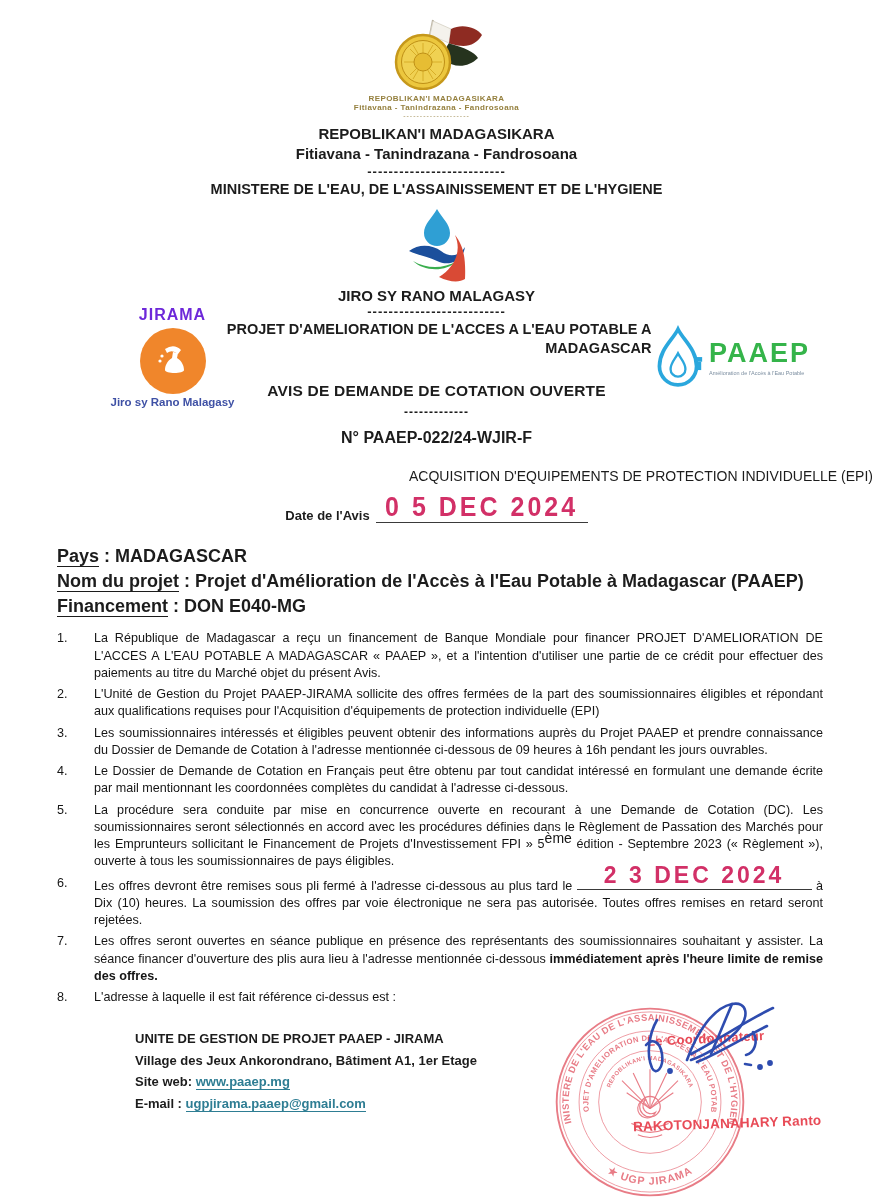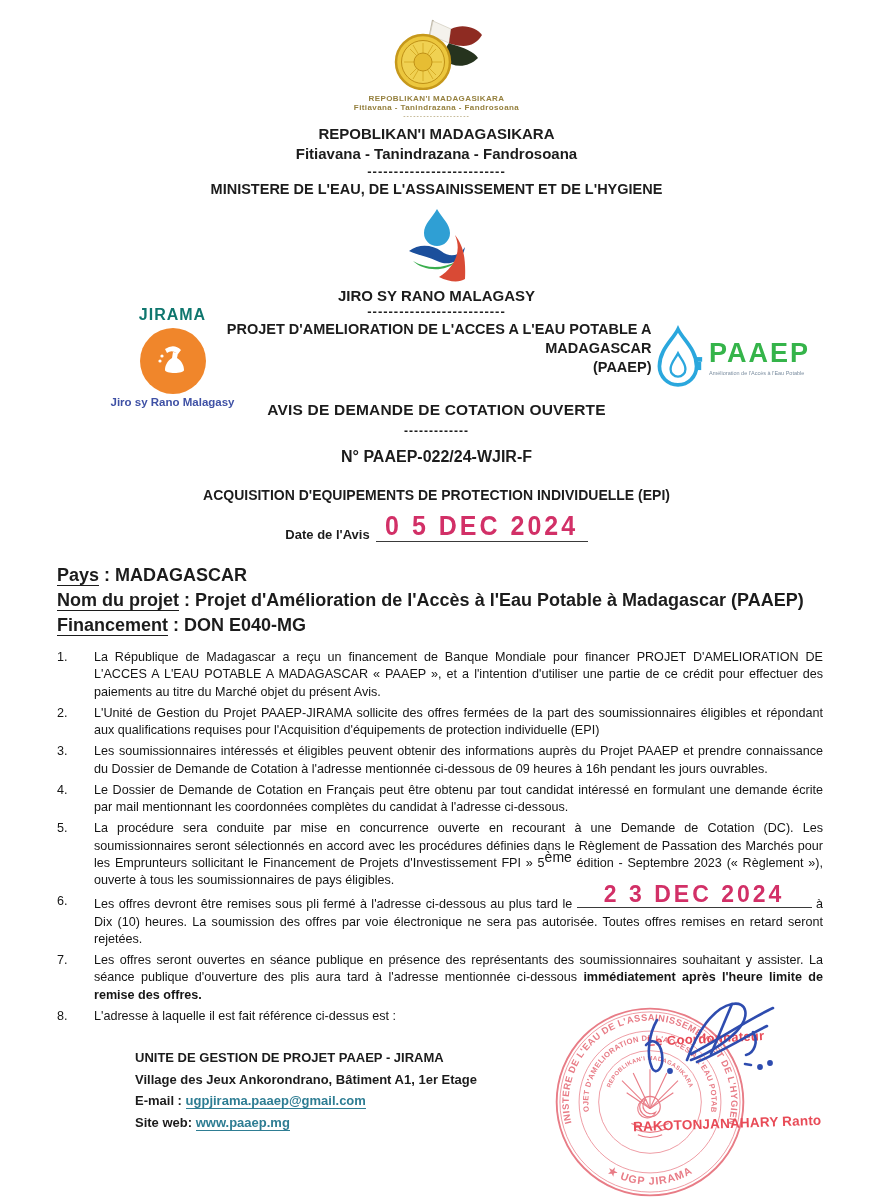--- a/index.html
+++ b/index.html
@@ -15,33 +15,33 @@
   .seal-dashes{font-size:7px;color:#a39059;letter-spacing:1px;line-height:1;}
   .republic{margin-top:5px;font-size:15px;font-weight:700;line-height:1.33;}
   .divider{font-size:13px;font-weight:700;letter-spacing:1px;line-height:1;margin-top:1px;color:#222;}
   .ministry{margin:2px auto 0;max-width:560px;font-size:14.5px;font-weight:700;line-height:1.3;}
   .droplogo{display:block;margin:8px auto 0;}
   .company{margin-top:2px;font-size:15px;font-weight:700;}
   .project{margin:2px auto 0;max-width:430px;font-size:14.5px;font-weight:700;line-height:1.3;text-align:right;}
 
   
   .jirama{position:absolute;left:100px;top:306px;width:145px;text-align:center;}
-  .jirama-title{color:#0f766e;font-weight:700;font-size:16px;letter-spacing:1px;}
+  .jirama-title{color:#6d28d9;font-weight:700;font-size:16px;letter-spacing:1px;}
   .jirama-circle{width:66px;height:66px;margin:4px auto 2px;border-radius:50%;background:#f0862b;display:flex;align-items:center;justify-content:center;}
   .jirama-caption{color:#3f51a5;font-weight:700;font-size:11.5px;}
   .paaep{position:absolute;left:652px;top:325px;width:185px;display:flex;align-items:center;gap:5px;}
   .paaep-right{display:flex;flex-direction:column;}
   .paaep-title{color:#35b44a;font-weight:700;font-size:27px;letter-spacing:2px;line-height:1;}
   .paaep-tagline{color:#7c8ea0;font-size:5.5px;margin-top:3px;filter:blur(.3px);}
 
   
   .notice-title{margin-top:24px;font-size:15.5px;font-weight:700;letter-spacing:.2px;}
   .notice-divider{font-size:12px;font-weight:700;letter-spacing:1px;line-height:1;margin-top:6px;}
   .notice-ref{margin-top:11px;font-size:16px;font-weight:700;}
-  .notice-subject{margin-top:21px;font-size:14px;font-weight:700;}
+  .notice-subject{margin-top:21px;font-size:14px;font-weight:400;text-align:right;}
   .date-row{margin-top:16px;text-align:center;font-size:13px;font-weight:700;height:30px;}
   .date-label{vertical-align:bottom;}
   .stamp-line{display:inline-block;position:relative;width:212px;height:22px;border-bottom:1.6px solid #3a3a3a;vertical-align:bottom;margin-left:6px;}
   .stamp-date{position:absolute;left:0;right:0;bottom:1px;color:#d23067;font-size:25px;font-weight:700;letter-spacing:3px;white-space:nowrap;text-align:center;transform:scaleY(1.08);}
 
   
   .meta{margin:14px 50px 0 57px;font-size:18px;font-weight:700;line-height:1.4;}
   .meta-label{border-bottom:1.5px solid #1c1c1c;}
 
   
@@ -103,21 +103,20 @@
     <path d="M32,2 C37,11 45,17 45,26 A13,13 0 1 1 19,26 C19,17 27,11 32,2 Z" fill="#2f9fd4"></path>
     <path d="M4,44 C14,36 28,38 36,44 C46,52 55,48 60,40 C58,54 44,60 32,54 C22,49 12,48 4,44 Z" fill="#1b4f9c"></path>
     <path d="M8,54 C22,62 38,62 52,54 C40,66 18,64 8,54 Z" fill="#3aae4e"></path>
     <path d="M60,72 C61,50 58,38 50,28 C57,44 50,60 34,70 C44,75 54,76 60,72 Z" fill="#d94a35"></path>
   </svg>
 
   <div class="company center">JIRO SY RANO MALAGASY</div>
   <div class="divider center">--------------------------</div>
   <div class="project center">
     <div>PROJET D'AMELIORATION DE L'ACCES A L'EAU POTABLE A MADAGASCAR</div>
-    <div>(PAAEP)</div>
   </div>
 
   <div class="jirama">
     <div class="jirama-title">JIRAMA</div>
     <div class="jirama-circle">
       <svg width="40" height="40" viewBox="0 0 40 40">
         <path d="M12,8 q9,-6 16,1 l-3,4 q-6,-5 -11,-1 Z" fill="#ffffff"></path>
         <path d="M20,11 l5,1 -1,5 c5,3 7,8 7,12 0,4 -19,4 -19,0 0,-4 2,-9 7,-12 Z" fill="#ffffff"></path>
         <circle cx="9" cy="15" r="1.6" fill="#ffffff"></circle>
         <circle cx="7" cy="20" r="1.6" fill="#ffffff"></circle>
@@ -174,33 +173,33 @@
     <div class="item">
         <span class="num">5.</span>
         <span class="txt"><span>La procédure sera conduite par mise en concurrence ouverte en recourant à une Demande de Cotation (DC). Les soumissionnaires seront sélectionnés en accord avec les procédures définies dans le Règlement de Passation des Marchés pour les Emprunteurs sollicitant le Financement de Projets d'Investissement FPI » 5</span><sup>ème</sup><span> édition - Septembre 2023 (« Règlement »), ouverte à tous les soumissionnaires de pays éligibles.</span></span>
       </div>
     <div class="item">
         <span class="num">6.</span>
         <span class="txt"><span>Les offres devront être remises sous pli fermé à l'adresse ci-dessous au plus tard le </span><span class="inline-stamp"><span class="stamp-date">2 3 DEC 2024</span></span><span> à Dix (10) heures. La soumission des offres par voie électronique ne sera pas autorisée. Toutes offres remises en retard seront rejetées.</span></span>
       </div>
     <div class="item">
         <span class="num">7.</span>
-        <span class="txt"><span>Les offres seront ouvertes en séance publique en présence des représentants des soumissionnaires souhaitant y assister. La séance publique d'ouverture des plis aura tard à l'adresse mentionnée ci-dessous </span><span class="bold-tail">immédiatement après l'heure limite de remise des offres.</span></span>
+        <span class="txt"><span>Les offres seront ouvertes en séance publique en présence des représentants des soumissionnaires souhaitant y assister. La séance financer d'ouverture des plis aura lieu à l'adresse mentionnée ci-dessous </span><span class="bold-tail">immédiatement après l'heure limite de remise des offres.</span></span>
       </div>
     <div class="item">
         <span class="num">8.</span>
         <span class="txt">L'adresse à laquelle il est fait référence ci-dessus est :</span>
       </div>
   </div>
 
   <div class="address">
     <div>UNITE DE GESTION DE PROJET PAAEP - JIRAMA</div>
     <div>Village des Jeux Ankorondrano, Bâtiment A1, 1er Etage</div>
+    <div><span>Site web: </span><span class="doc-link">www.paaep.mg</span></div>
     <div><span>E-mail : </span><span class="doc-link">ugpjirama.paaep@gmail.com</span></div>
-    <div><span>Site web: </span><span class="doc-link">www.paaep.mg</span></div>
   </div>
 
   <svg class="stamp-svg" width="214" height="196" viewBox="0 0 210 210">
     <defs>
       <path id="pOuter" d="M 21,127.5 A 87,87 0 1 1 189,127.5"></path>
       <path id="pMid" d="M 40,116.5 A 66,66 0 1 1 170,116.5"></path>
       <path id="pInner" d="M 60,105 A 45,45 0 1 1 150,105"></path>
       <path id="pBottom" d="M 34,157 A 87,87 0 0 0 176,157"></path>
     </defs>
     <g stroke="#e56a76" fill="none">

